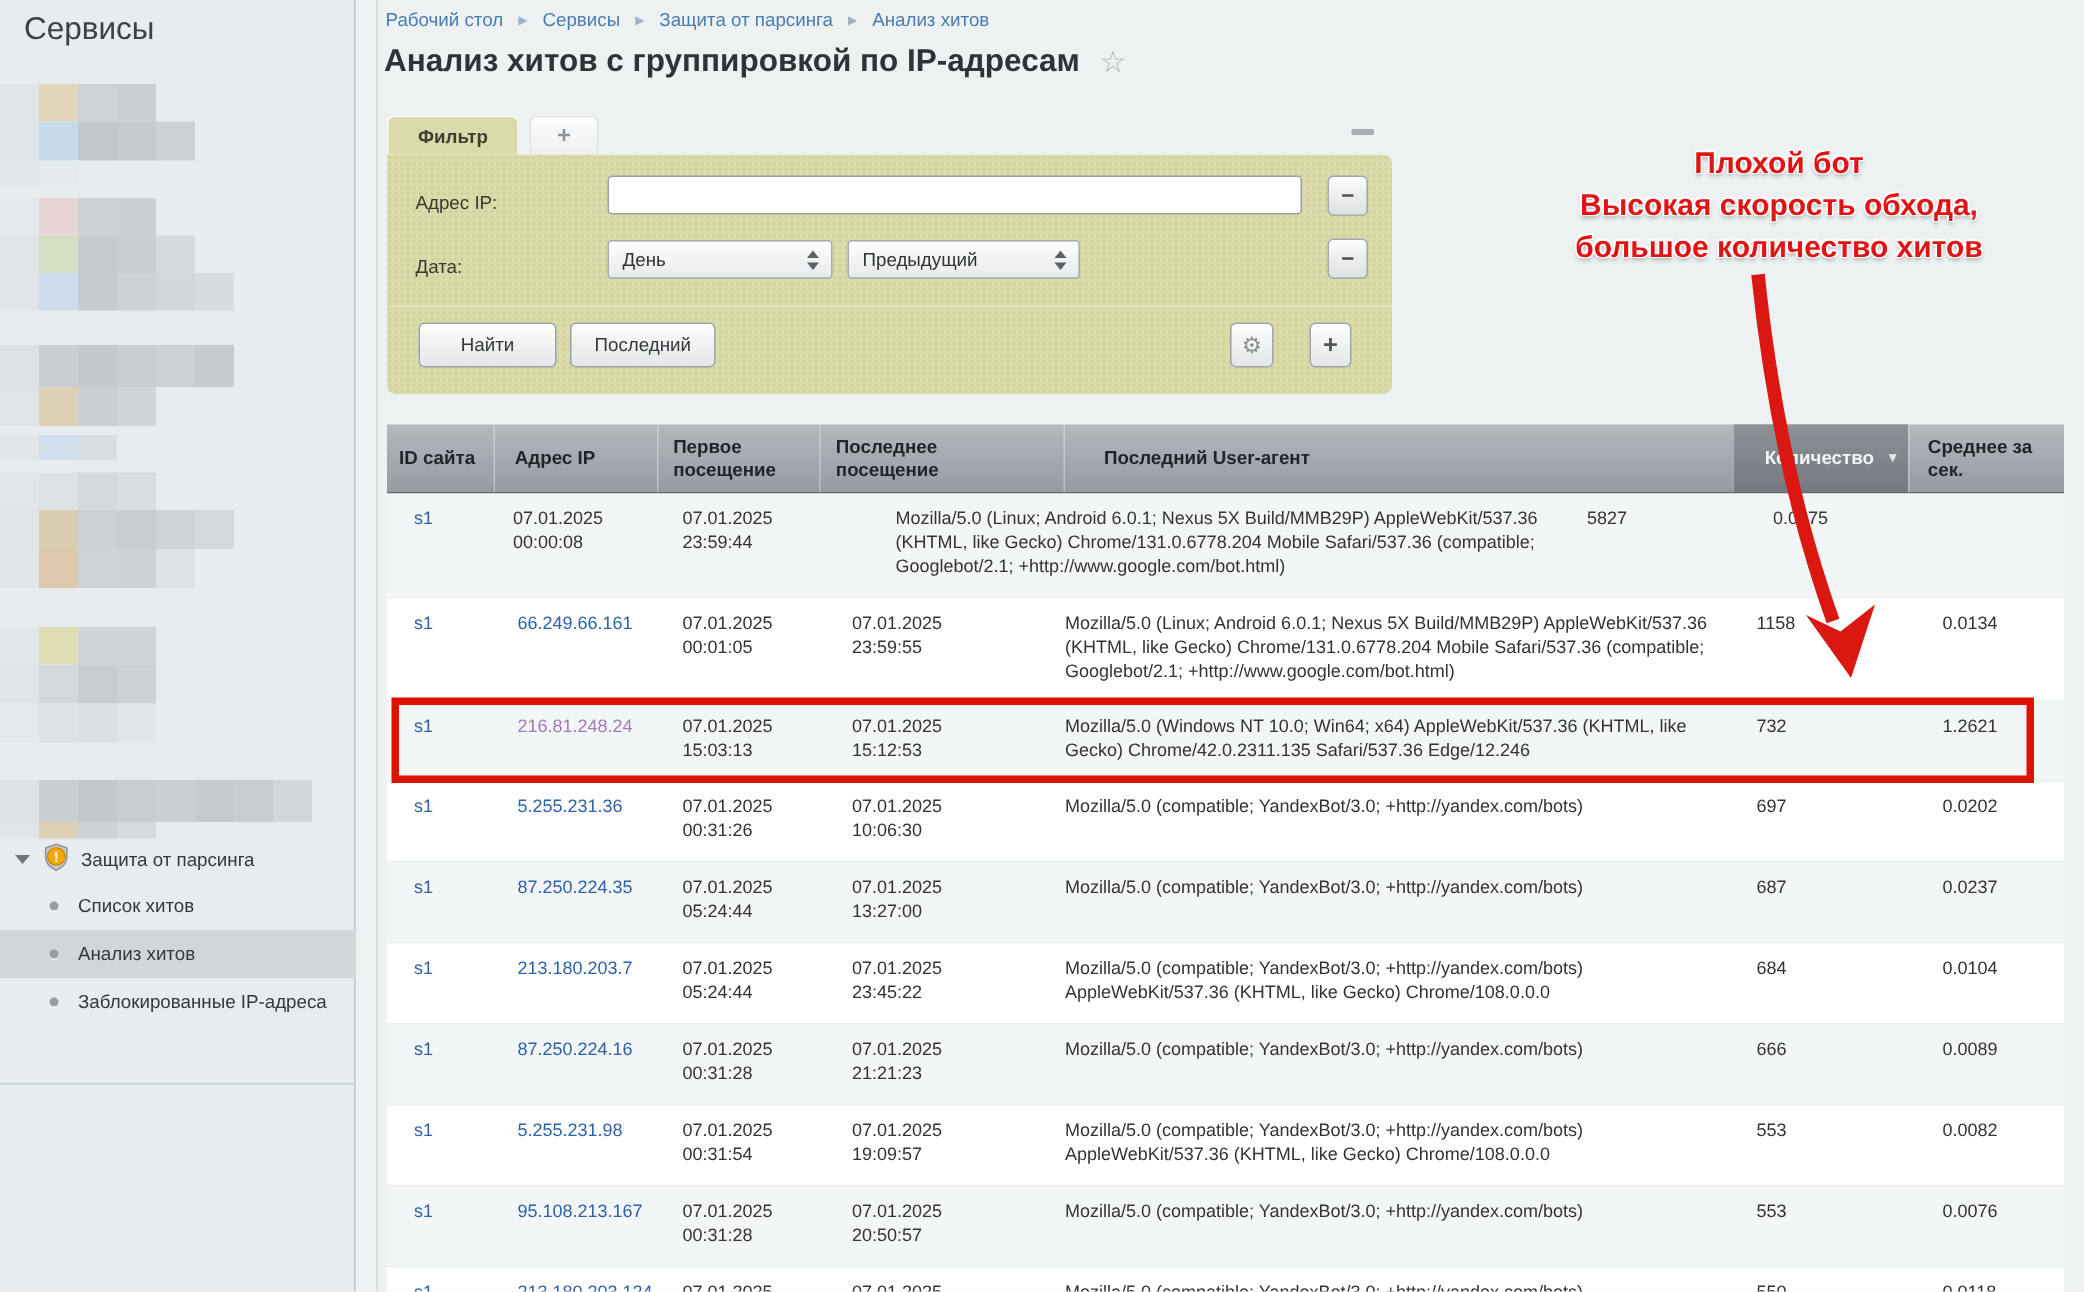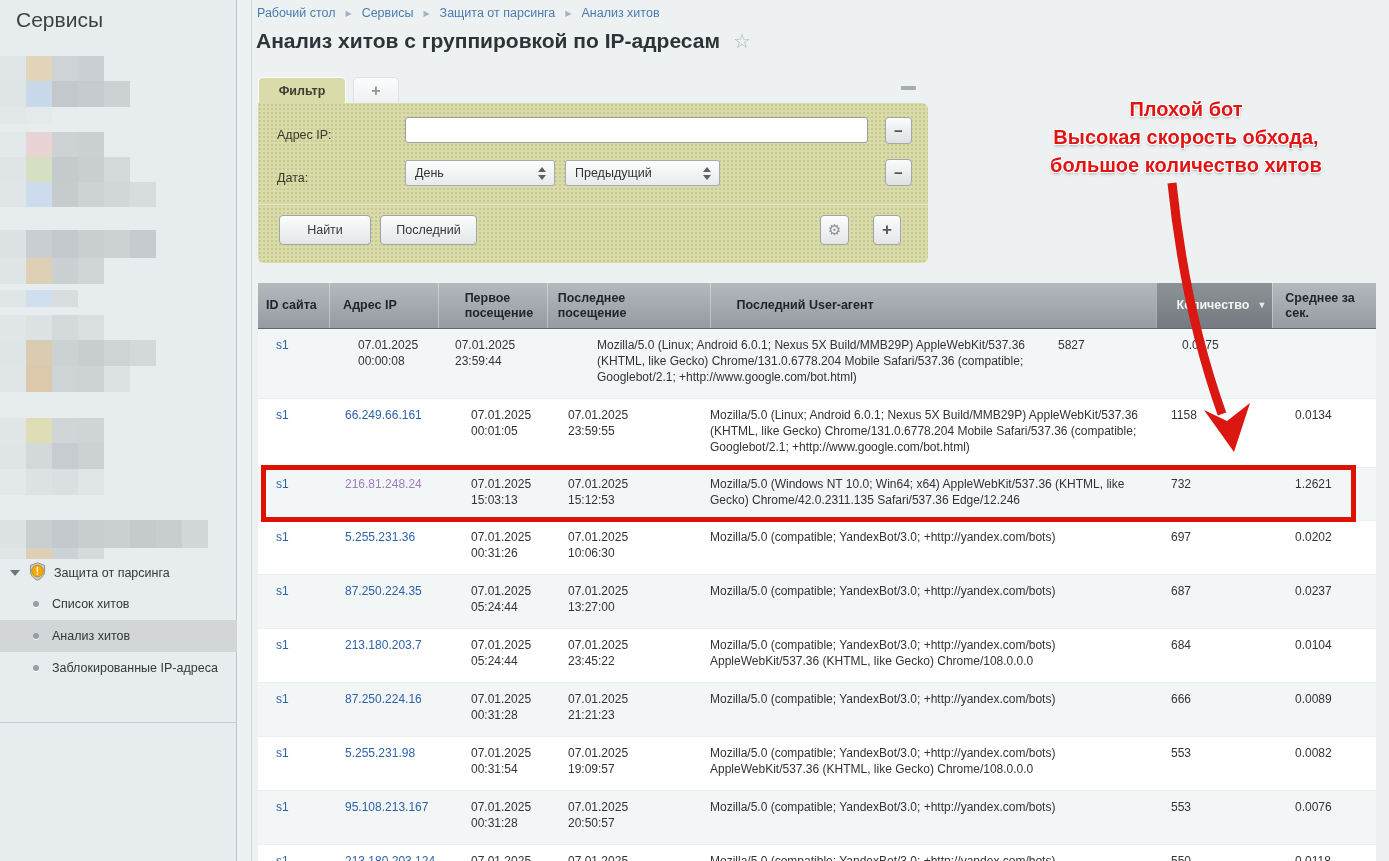--- a/index.html
+++ b/index.html
@@ -89,21 +89,21 @@
   .th { font-size:12.5px; font-weight:bold; color:#1f2428; line-height:15px;
     display:flex; align-items:center; padding:6px 6px 6px 10px; border-left:1px solid rgba(255,255,255,0.35); cursor:pointer; }
   .th:first-child { border-left:none; }
   .th.sorted { background:linear-gradient(#8d9297,#757a80); color:#f2f4f5; }
   .sort-arrow { font-size:9px; color:#e8eaec; margin-left:8px; }
   .tr { display:flex; background:#fff; border-bottom:1px solid #eceff0; }
   .tr.odd { background:#f3f6f7; }
   .td { font-size:12px; line-height:16px; padding-top:8px; padding-right:8px; color:#333; }
   .c-site { width:74px;  padding-left:18px; }
   .c-ip   { width:113px; padding-left:13px; }
-  .c-first{ width:113px; padding-left:26px; }
+  .c-first{ width:113px; padding-left:10px; }
   .c-last { width:126px; padding-left:10px; }
   .c-ua   { width:467px; padding-left:26px; }
   .c-count{ width:117px; padding-left:20px; }
   .c-avg  { width:108px; padding-left:27px; }
   .th.c-site { padding-left:8px; } .th.c-ip { padding-left:13px; }
   .th.c-ua { padding-left:26px;margin-left:42px; } .th.c-count { padding-left:20px; } .th.c-avg { padding-left:12px; }
   .rh1 { min-height:70px; } .rh2 { min-height:69px; } .rh3 { min-height:53px; } .rh { min-height:54px; }
   .tr a { color:#2e62a8; text-decoration:none; cursor:pointer; }
   .tr a.visited { color:#a27cb8; }
   .tr.hl { position:relative; }

